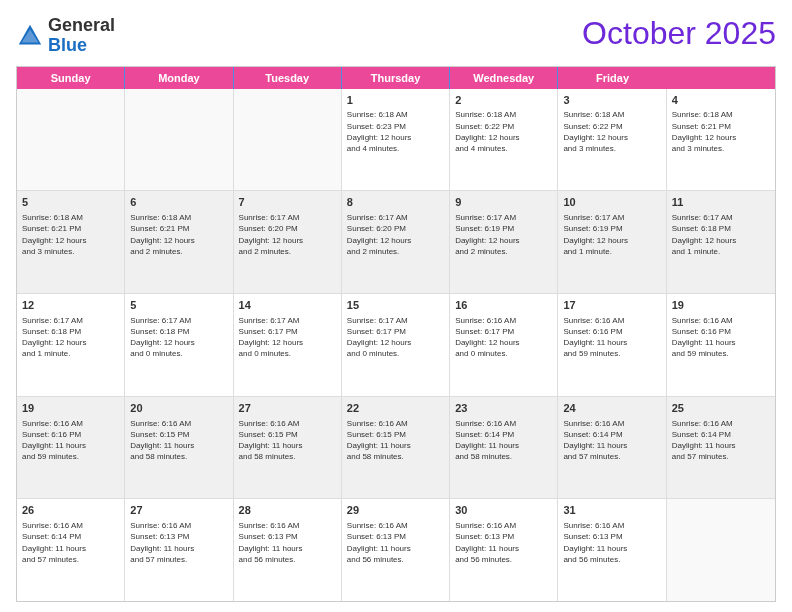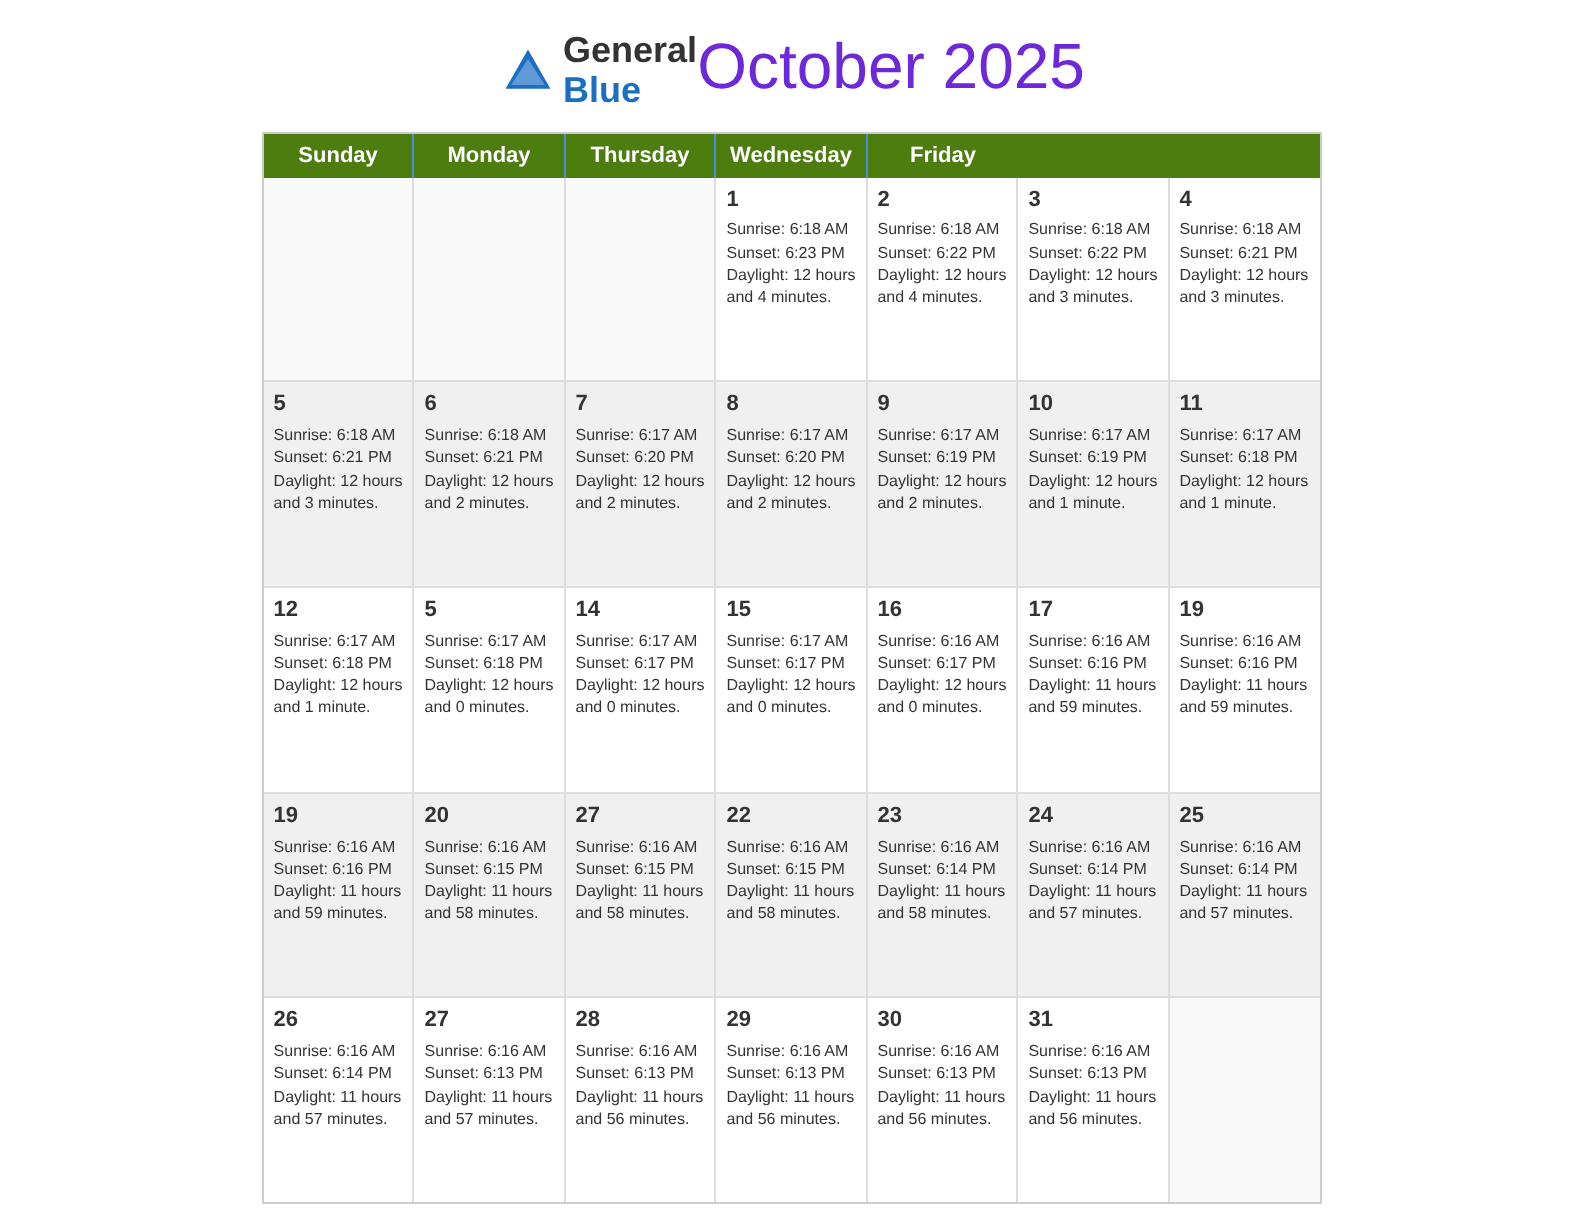--- a/index.html
+++ b/index.html
@@ -9,21 +9,20 @@
       width: 792px;
       height: 612px;
       overflow: hidden;
     }
     .page {
       width: 792px;
       height: 612px;
       padding: 16px 16px 10px 16px;
       display: flex;
       flex-direction: column;
-      align-items: center;
     }
     .header {
       display: flex;
       justify-content: space-between;
       align-items: flex-start;
       margin-bottom: 10px;
     }
     .logo {
       display: flex;
       align-items: center;
@@ -55,21 +54,21 @@
     }
     .calendar {
       flex: 1;
       display: flex;
       flex-direction: column;
       border: 1px solid #ccc;
     }
     .cal-header-row {
       display: grid;
       grid-template-columns: repeat(7, 1fr);
-      background: #4d7c0f;
+      background: #ec4899;
     }
     .cal-header-cell {
       color: #fff;
       font-size: 11px;
       font-weight: bold;
       text-align: center;
       padding: 5px 2px;
       border-right: 1px solid #4a8de0;
     }
     .cal-header-cell:last-child { border-right: none; }
@@ -126,20 +125,21 @@
     </div>
     <div class="title-block">
       <div class="calendar-title">October 2025</div>
     </div>
   </div>
 
   <div class="calendar">
     <div class="cal-header-row">
     <div class="cal-header-cell">Sunday</div>
         <div class="cal-header-cell">Monday</div>
+        <div class="cal-header-cell">Tuesday</div>
         <div class="cal-header-cell">Thursday</div>
         <div class="cal-header-cell">Wednesday</div>
         <div class="cal-header-cell">Friday</div>
       </div>
     <div class="cal-body">
     <div class="cal-week">
           <div class="cal-cell empty"></div>
           <div class="cal-cell empty"></div>
           <div class="cal-cell empty"></div>
           <div class="cal-cell">

